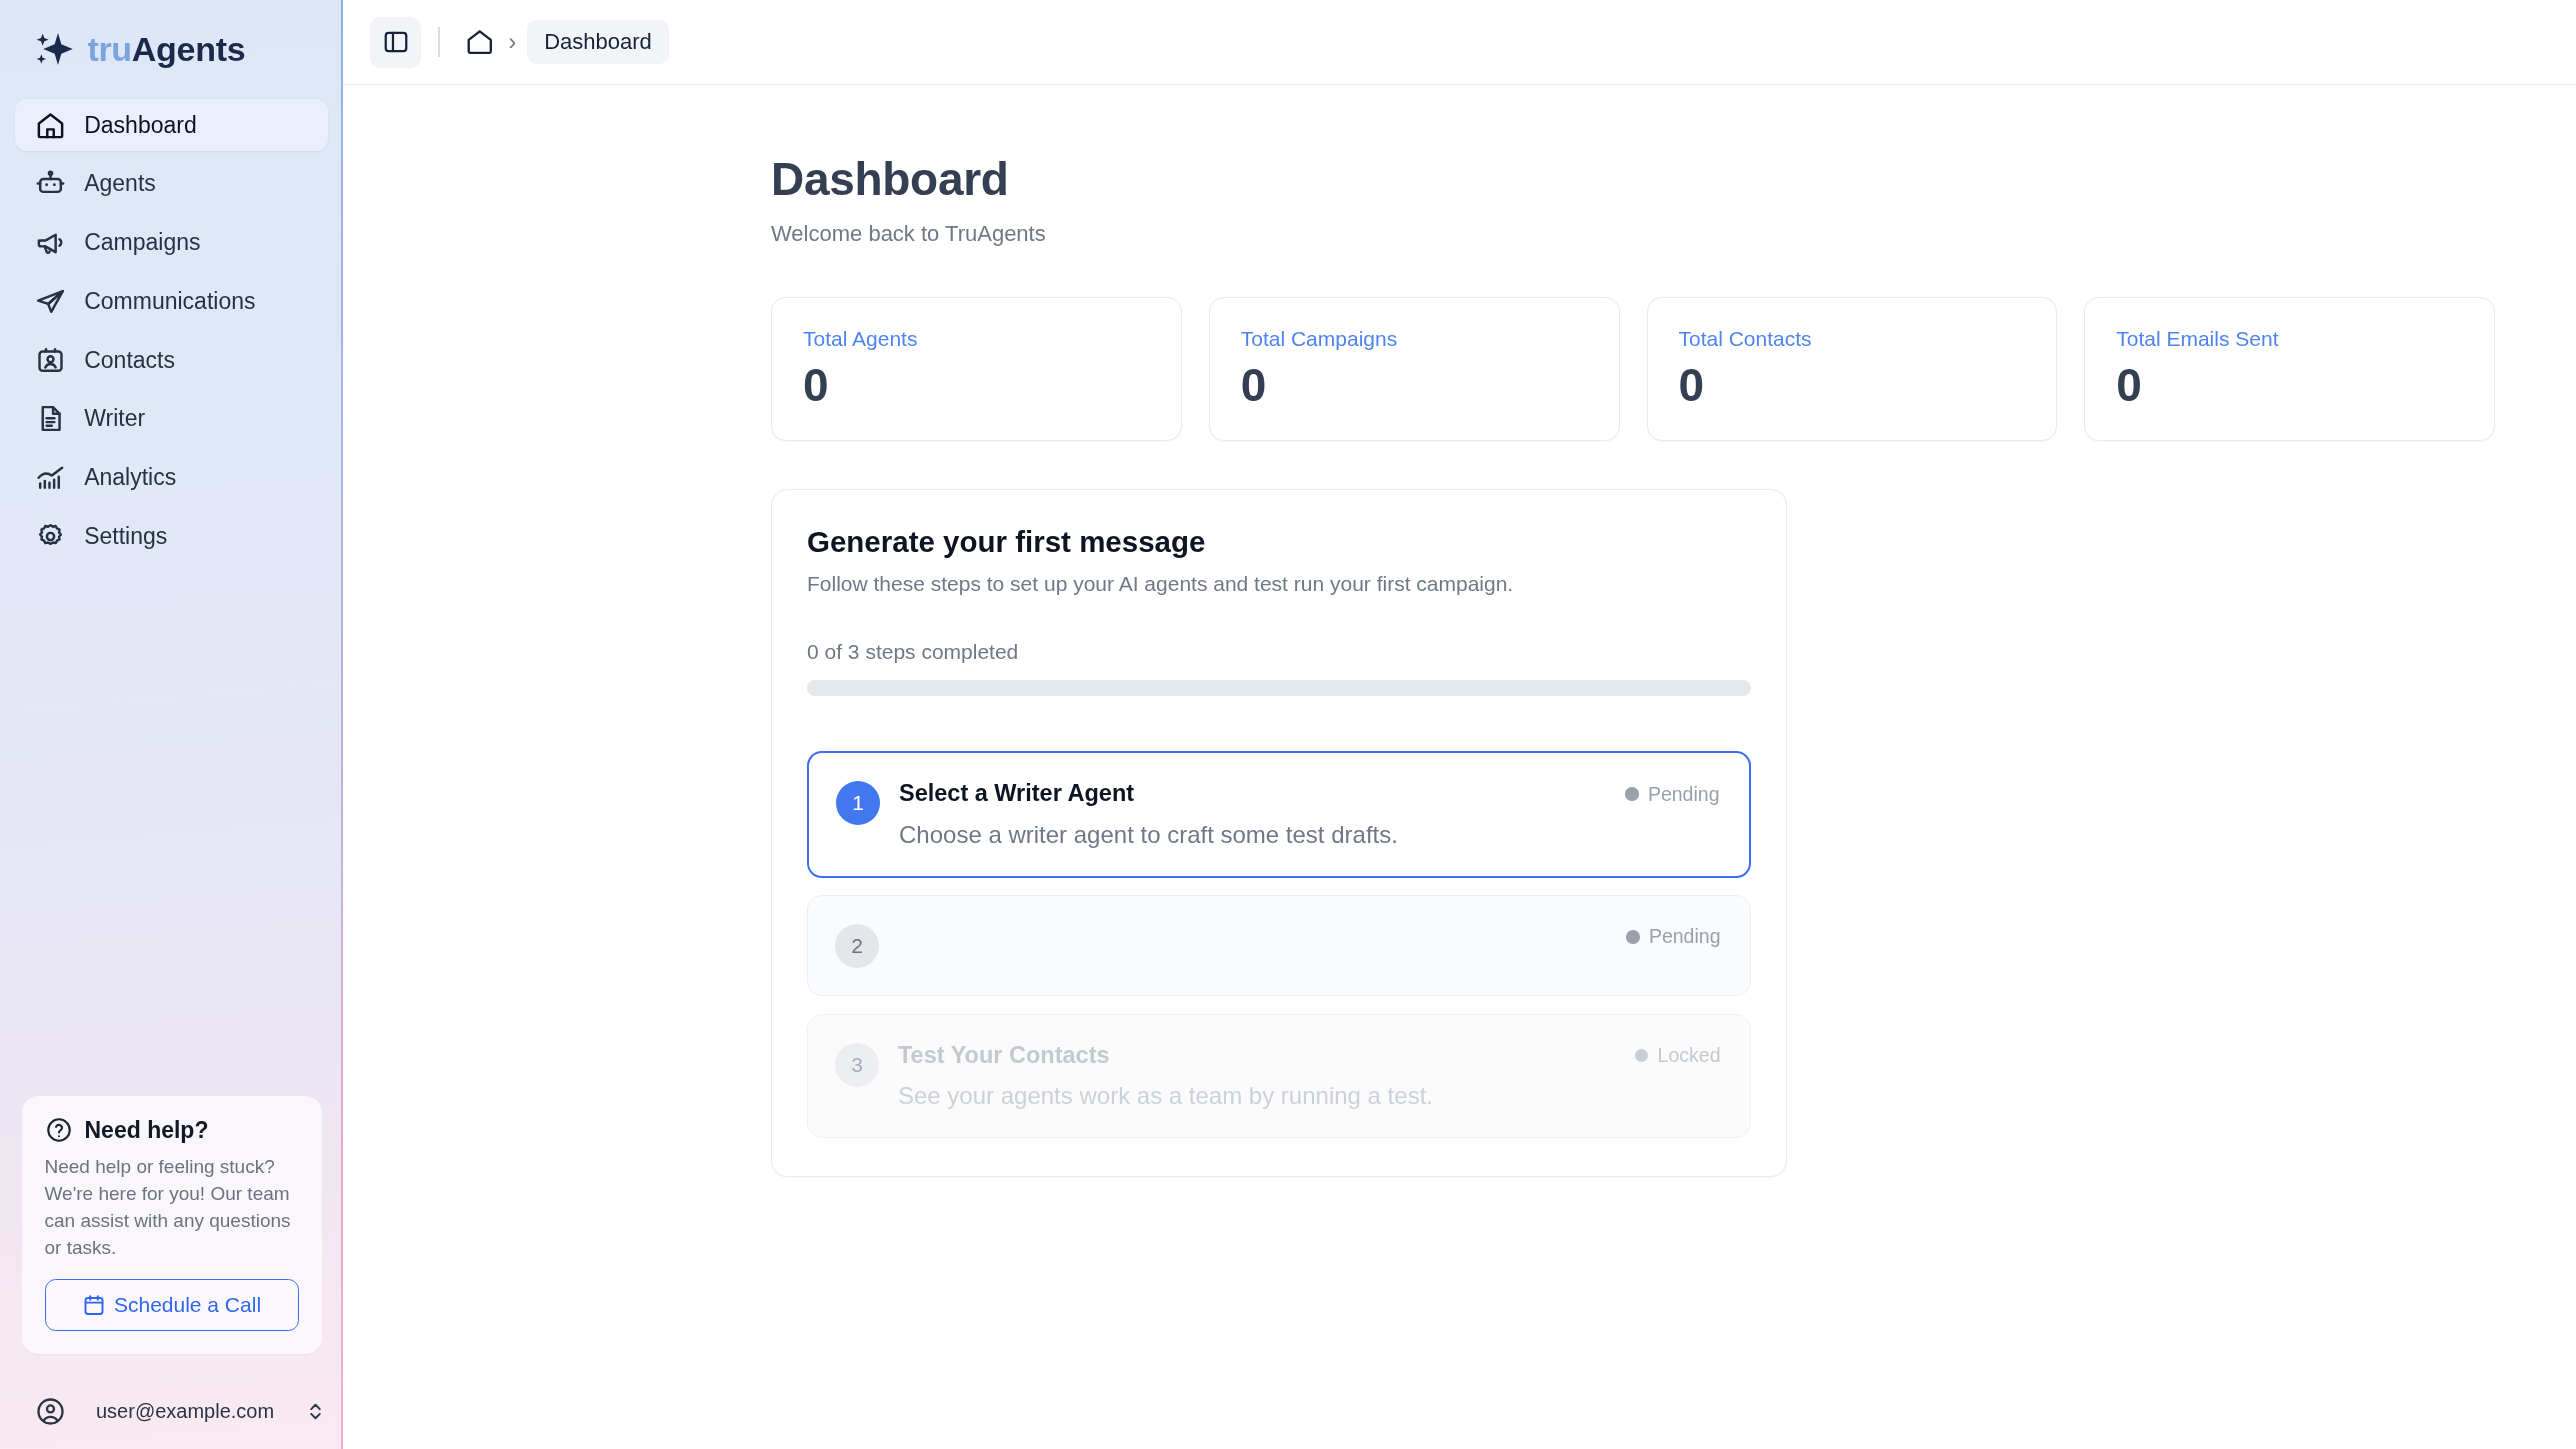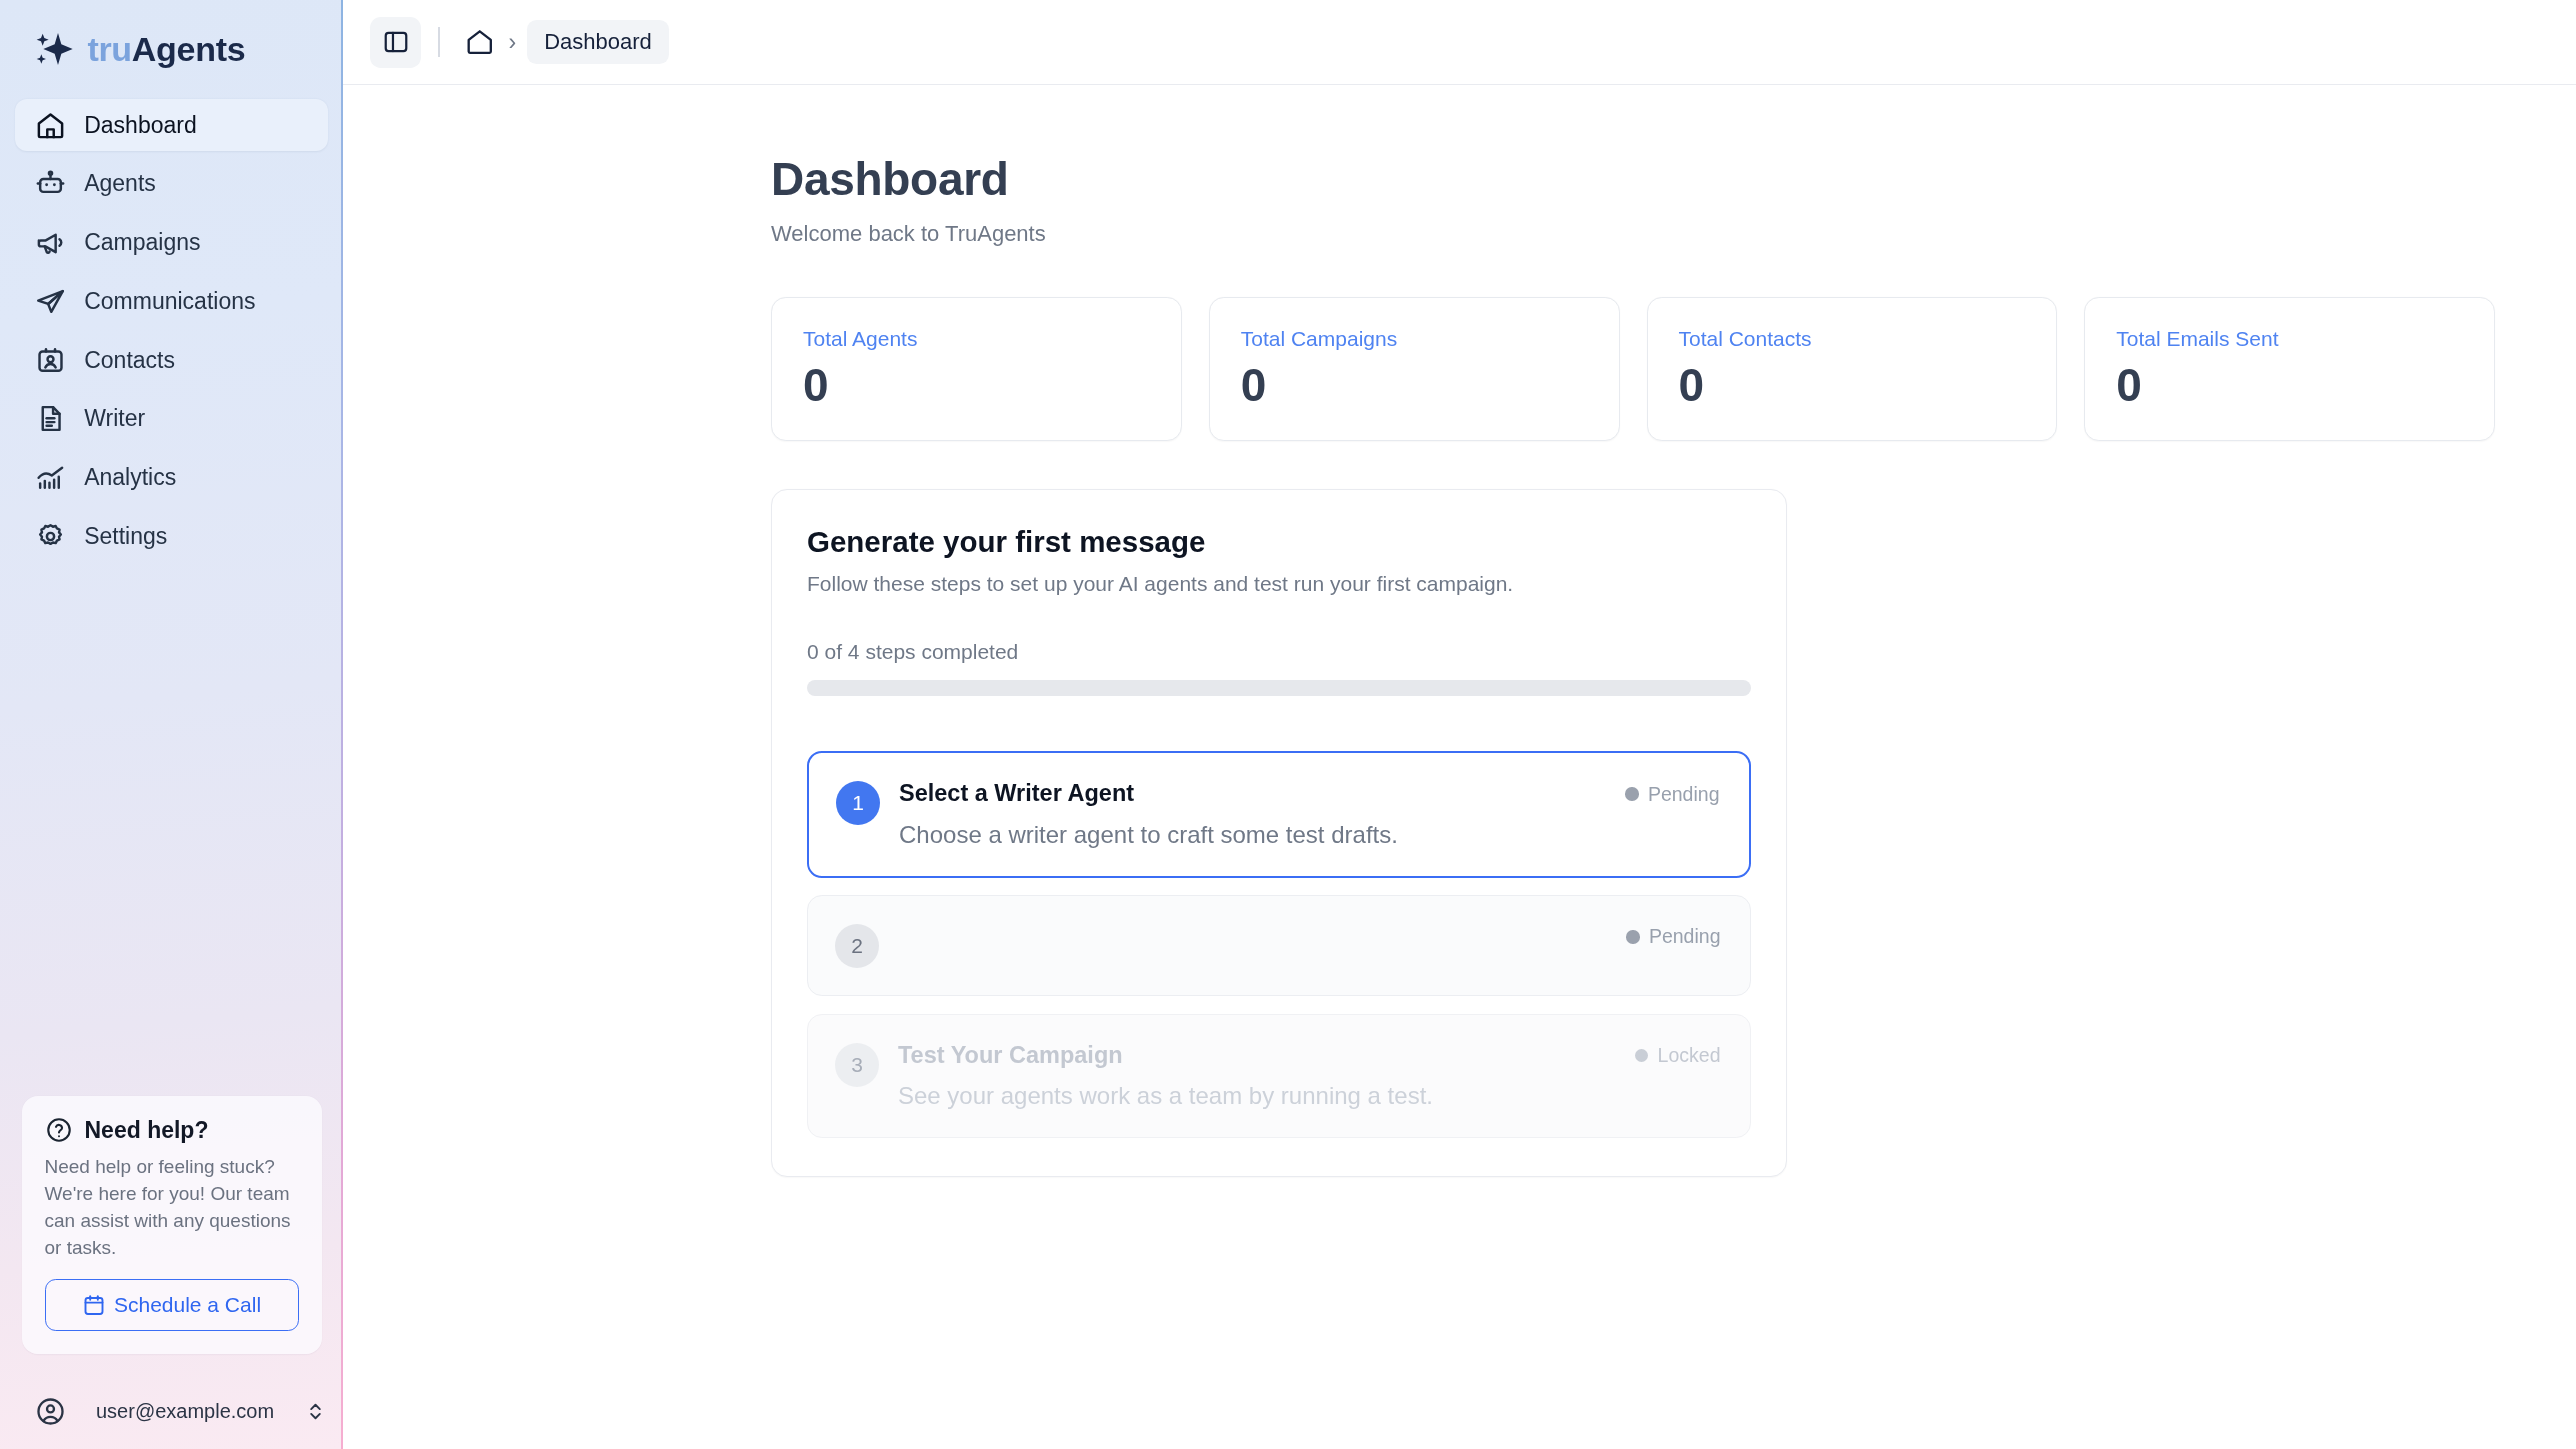--- a/index.html
+++ b/index.html
@@ -431,21 +431,21 @@
         <div class="stat-card">
           <div class="stat-label">Total Emails Sent</div>
           <div class="stat-value">0</div>
         </div>
       </section>
 
       <section class="onboard-card">
         <h2 class="onboard-title">Generate your first message</h2>
         <p class="onboard-sub">Follow these steps to set up your AI agents and test run your first campaign.</p>
 
-        <div class="progress-label">0 of 4 steps completed</div>
+        <div class="progress-label">0 of 3 steps completed</div>
         <div class="progress-track">
           <div class="progress-fill" style="width: 0%;"></div>
         </div>
 
         <div class="steps">
 
           <div class="step active">
             <span class="step-num">1</span>
             <span class="step-text">
               <span class="step-title">Select a Writer Agent</span>
@@ -461,21 +461,21 @@
             <span class="step-num">2</span>
             <span class="step-status">
               <span class="status-dot"></span>
               <span>Pending</span>
             </span>
           </div>
 
           <div class="step locked">
             <span class="step-num">3</span>
             <span class="step-text">
-              <span class="step-title">Test Your Campaign</span>
+              <span class="step-title">Test Your Contacts</span>
               <span class="step-desc" style="display:block">See your agents work as a team by running a test.</span>
             </span>
             <span class="step-status">
               <span class="status-dot"></span>
               <span>Locked</span>
             </span>
           </div>
 
         </div>
       </section>

